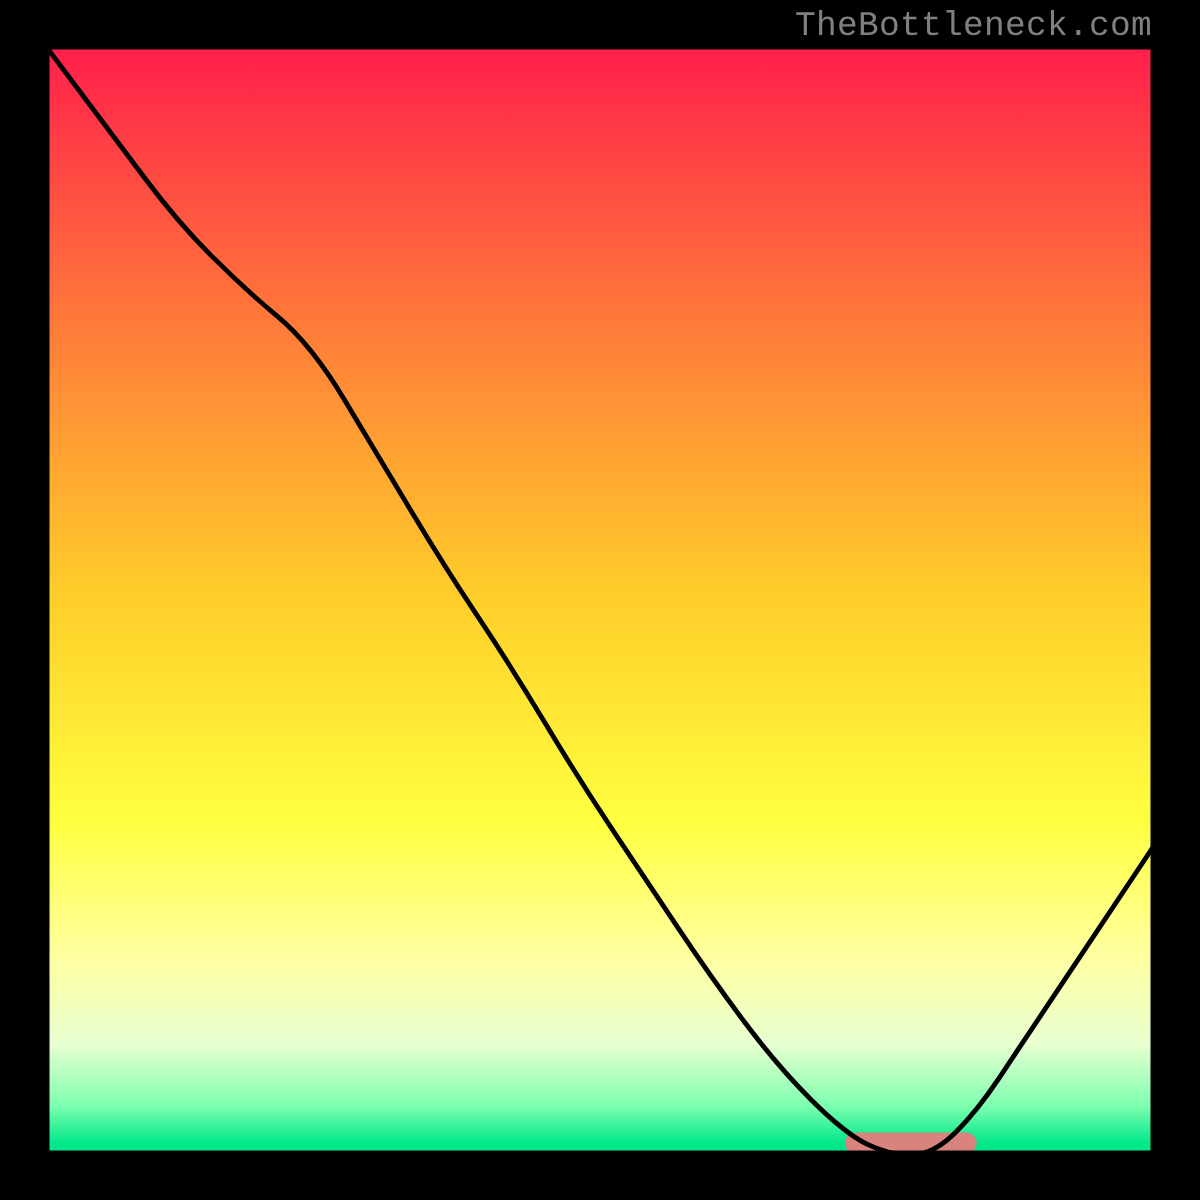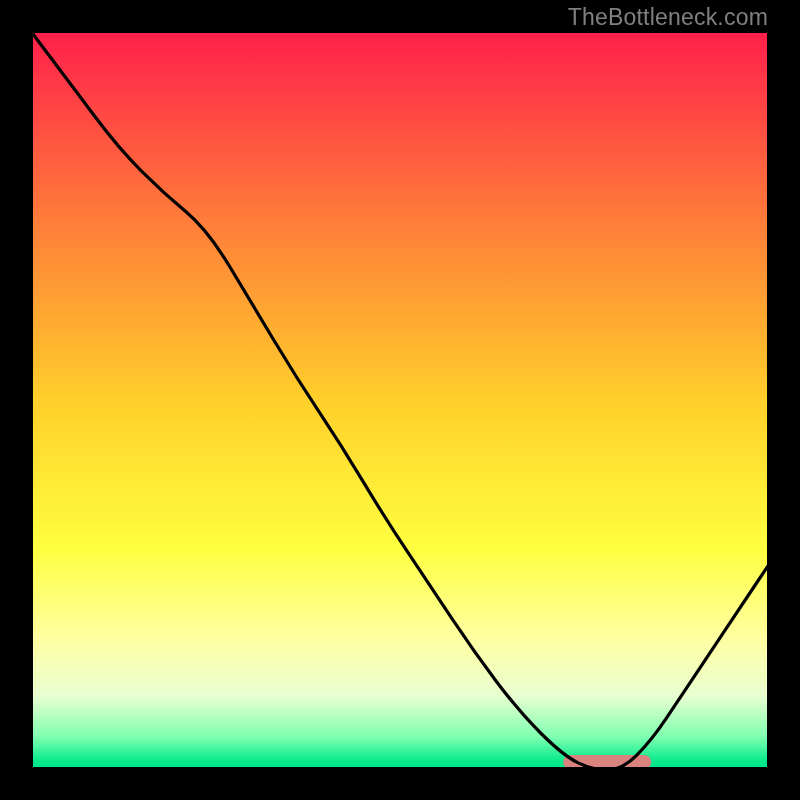--- a/index.html
+++ b/index.html
@@ -27,20 +27,21 @@
     height: 740px;
   }
   .watermark {
     position: absolute;
     top: 4px;
     right: 32px;
     color: #808080;
     font-size: 23px;
     font-weight: 500;
     letter-spacing: 0.2px;
+    font-family: Liberation Mono, monospace;
   }
 </style>
 </head>
 <body>
 
 <div class="watermark">TheBottleneck.com</div>
 
 <div class="frame">
   <svg class="plot" viewBox="0 0 740 740" preserveAspectRatio="none">
     <defs>

